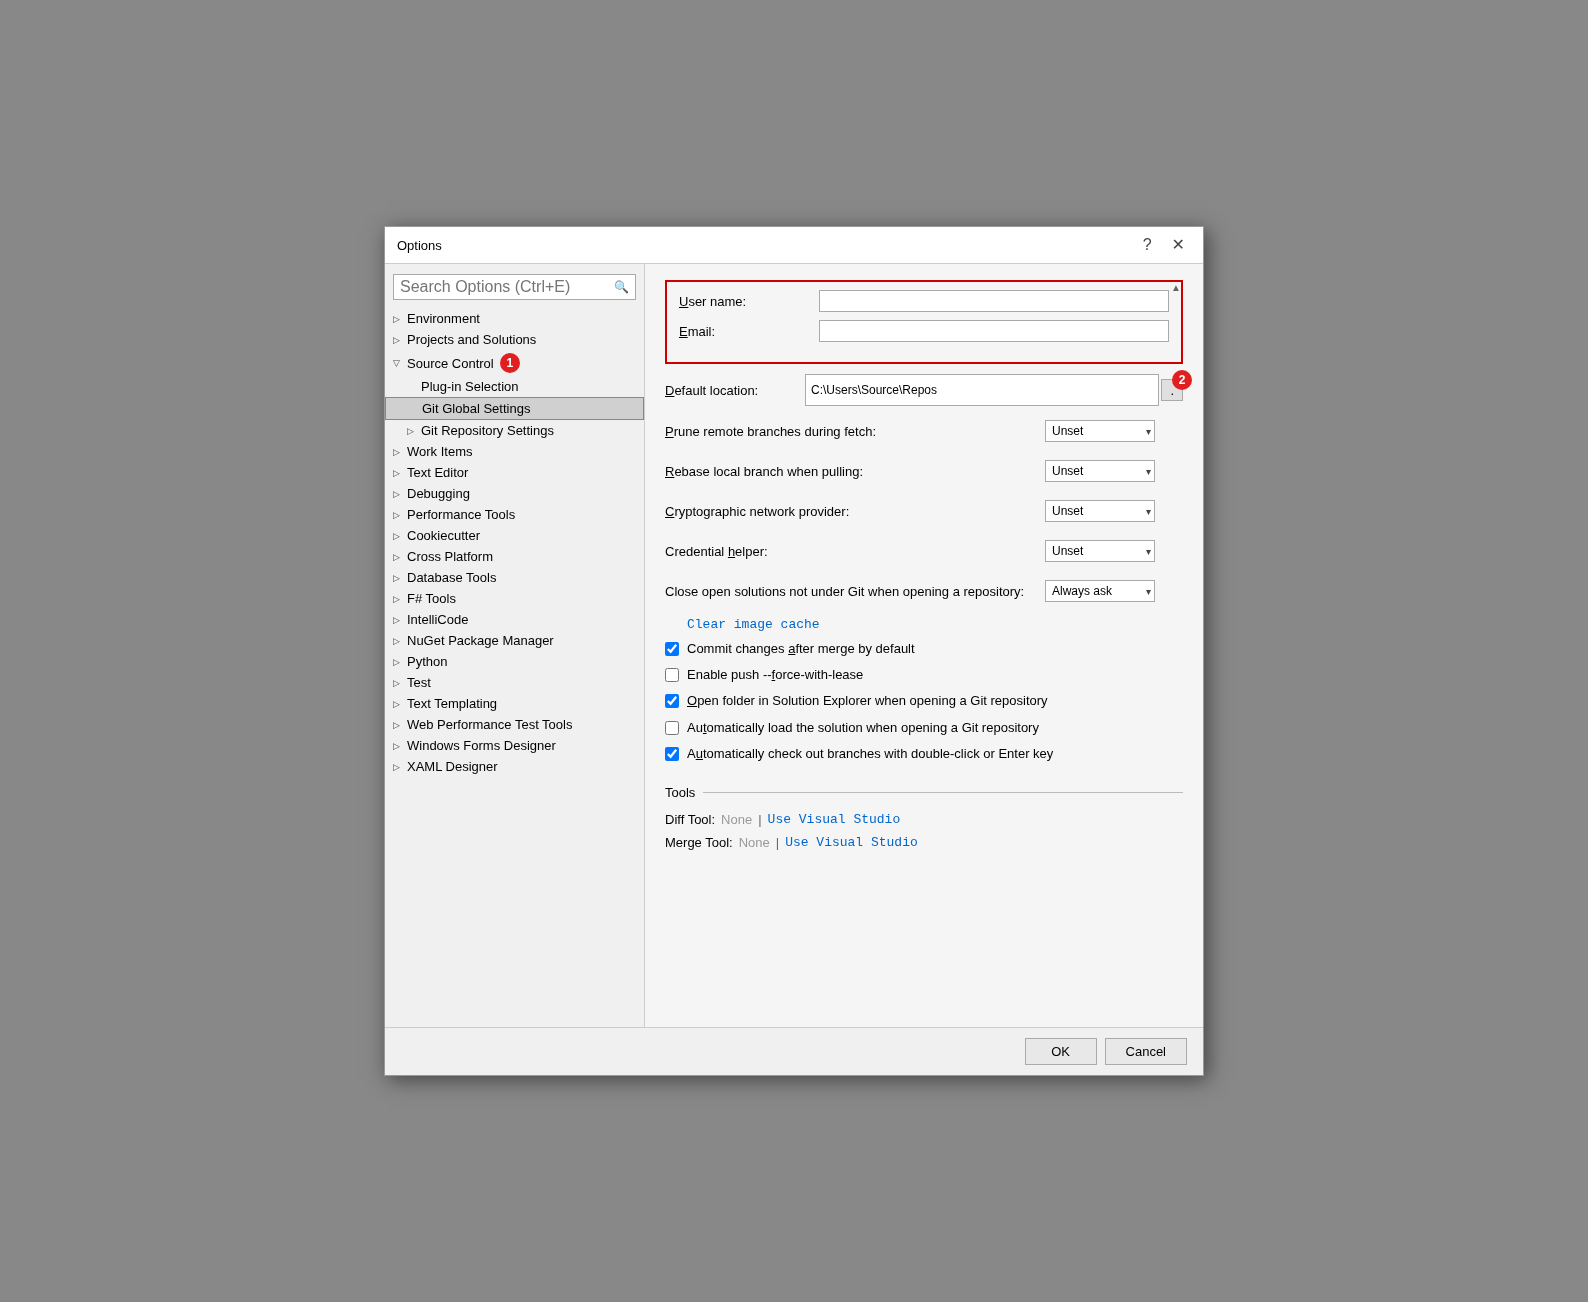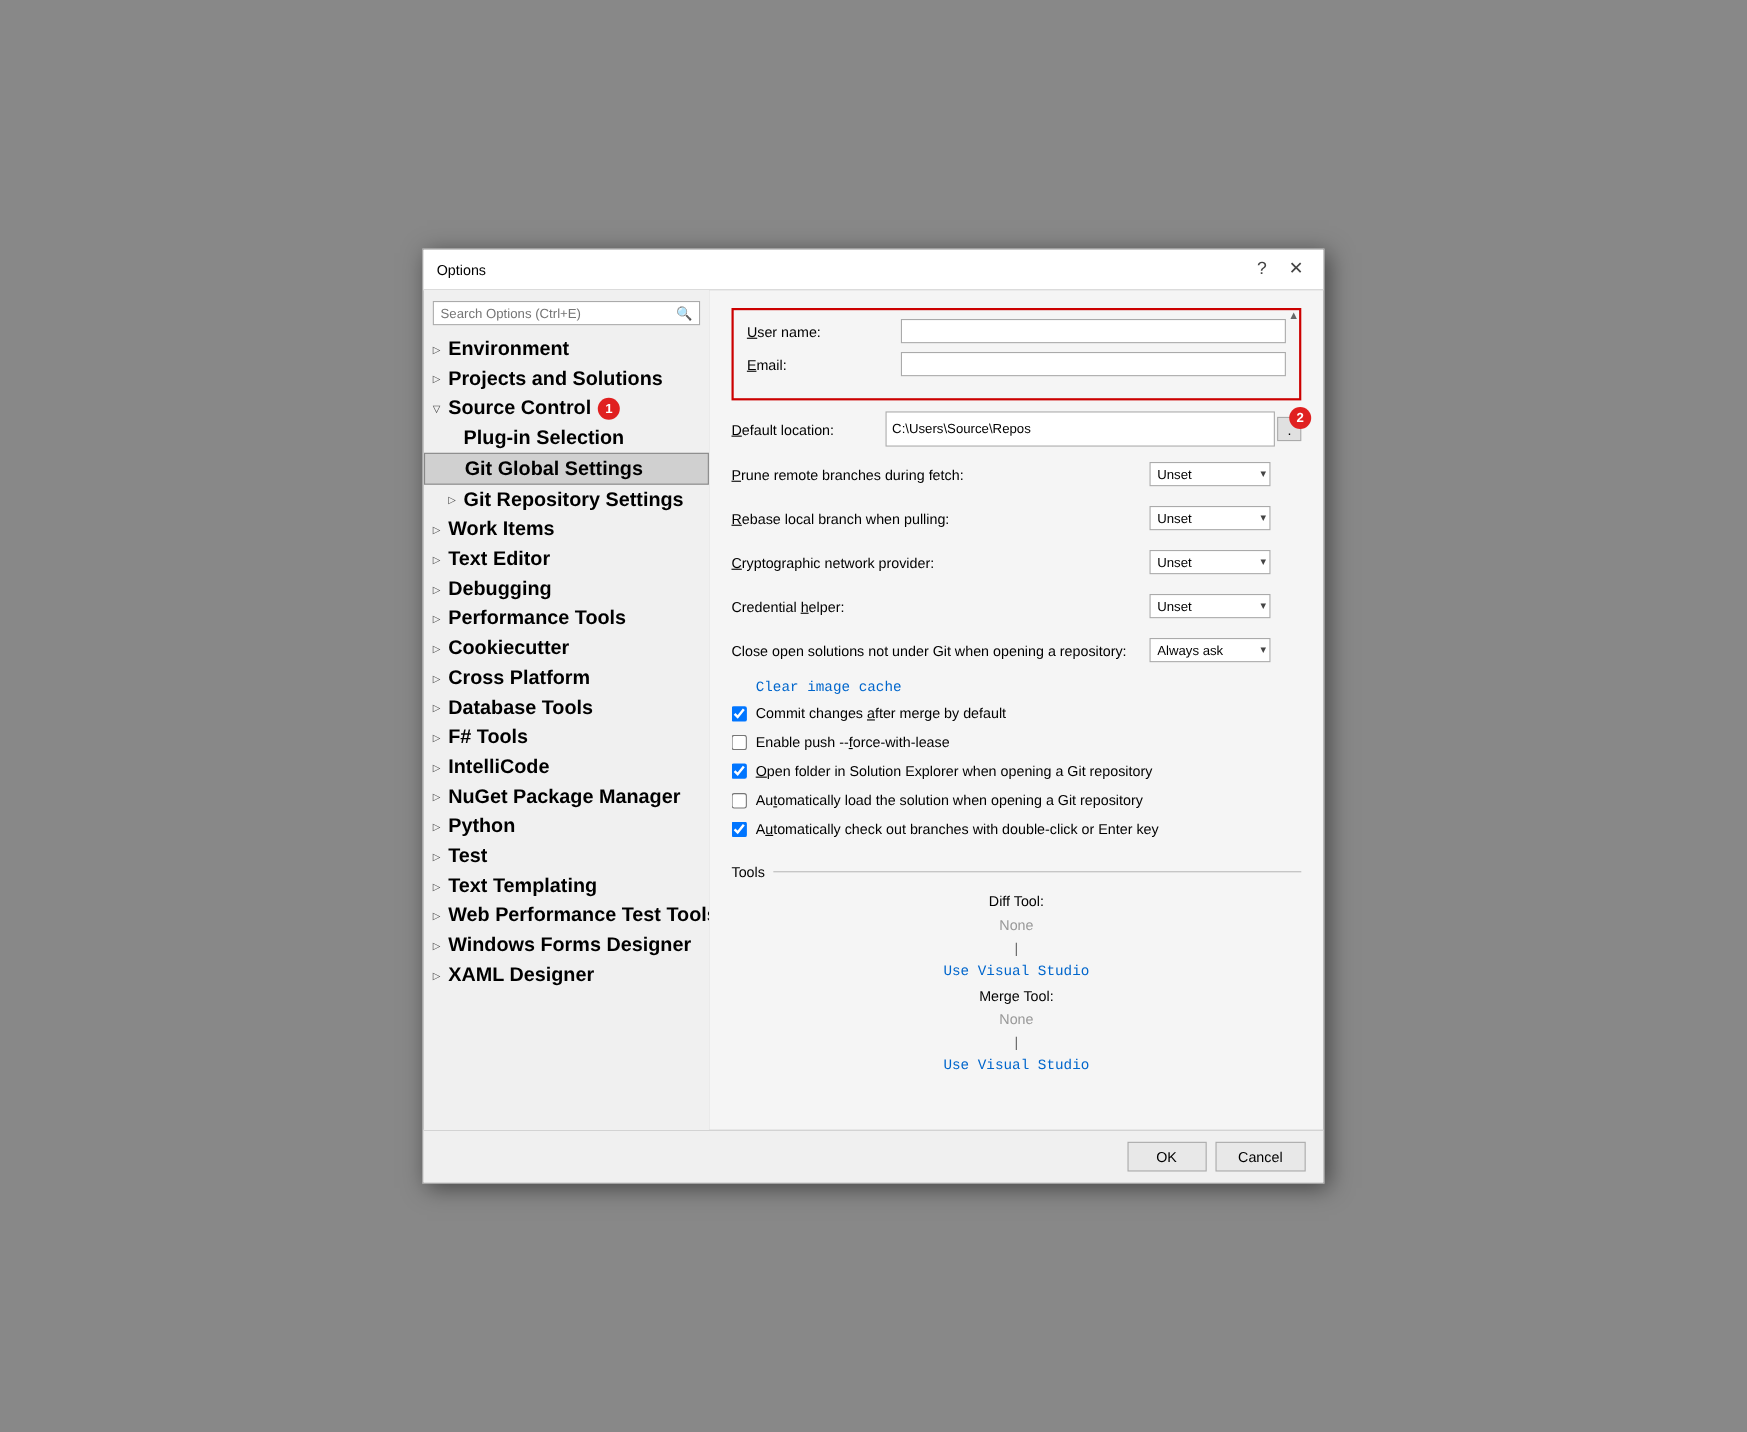--- a/index.html
+++ b/index.html
@@ -66,21 +66,21 @@
       margin: 4px 8px 8px 8px;
       display: flex;
       align-items: center;
       border: 1px solid #aaa;
       background: #fff;
       padding: 3px 6px;
     }
     .search-box input {
       border: none;
       outline: none;
-      font-size: 12px;
+      font-size: 16px;
       color: #666;
       flex: 1;
       background: transparent;
     }
     .search-icon {
       color: #666;
       font-size: 12px;
     }
     .tree-item {
       display: flex;
@@ -95,22 +95,21 @@
       background: #d0d0d0;
       border: 1px solid #888;
     }
     .tree-arrow {
       width: 14px;
       font-size: 9px;
       color: #444;
       flex-shrink: 0;
     }
     .tree-label {
-      font-size: 18px;
-      font-weight: bold;
+      font-size: 13px;
     }
     .tree-indent { width: 14px; flex-shrink: 0; display: inline-block; }
     .badge {
       display: inline-flex;
       align-items: center;
       justify-content: center;
       background: #e02020;
       color: white;
       border-radius: 50%;
       width: 20px;
@@ -297,25 +296,24 @@
       white-space: nowrap;
       text-align: right;
     }
     .tools-divider-line {
       flex: 1;
       height: 1px;
       background: #bbb;
     }
     .tool-row {
       display: flex;
-      align-items: center;
+      align-items: flex-end;
       margin-bottom: 8px;
       gap: 6px;
       font-size: 13px;
-      flex-direction: column;
     }
     .tool-key {
       font-weight: 400;
     }
     .tool-val {
       color: #999;
     }
     .tool-sep {
       color: #666;
     }

